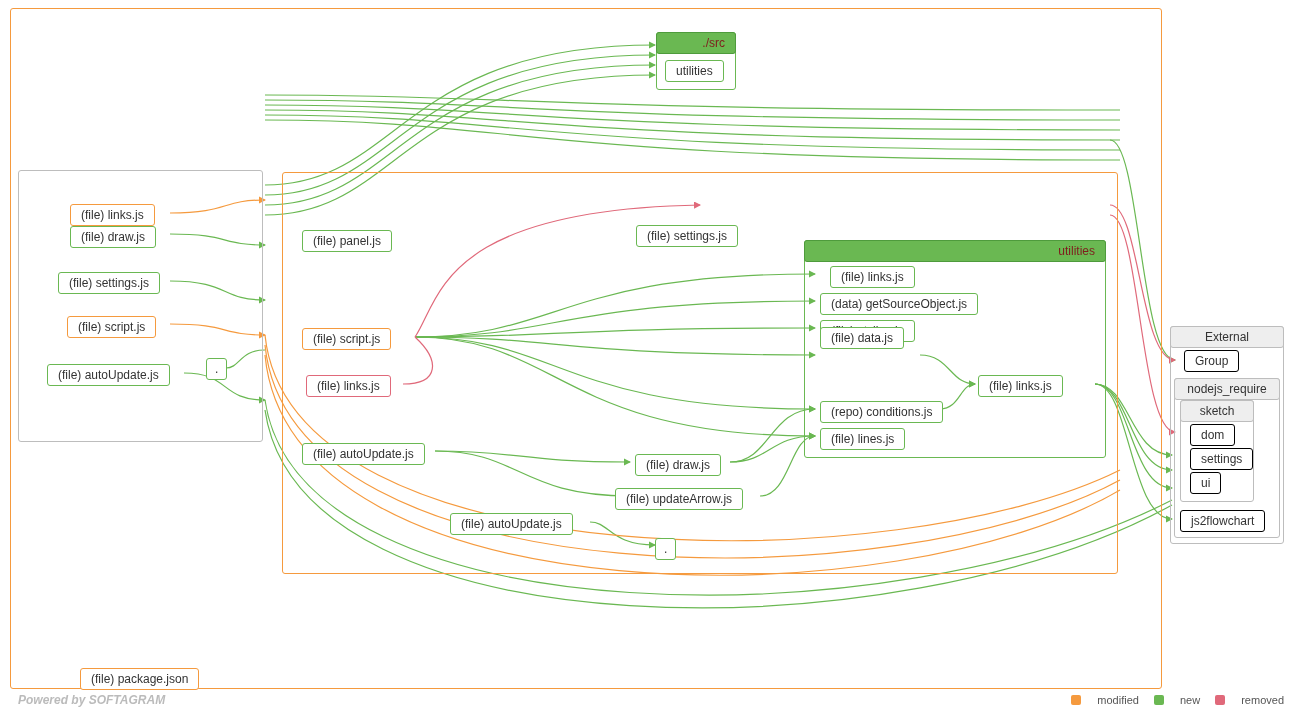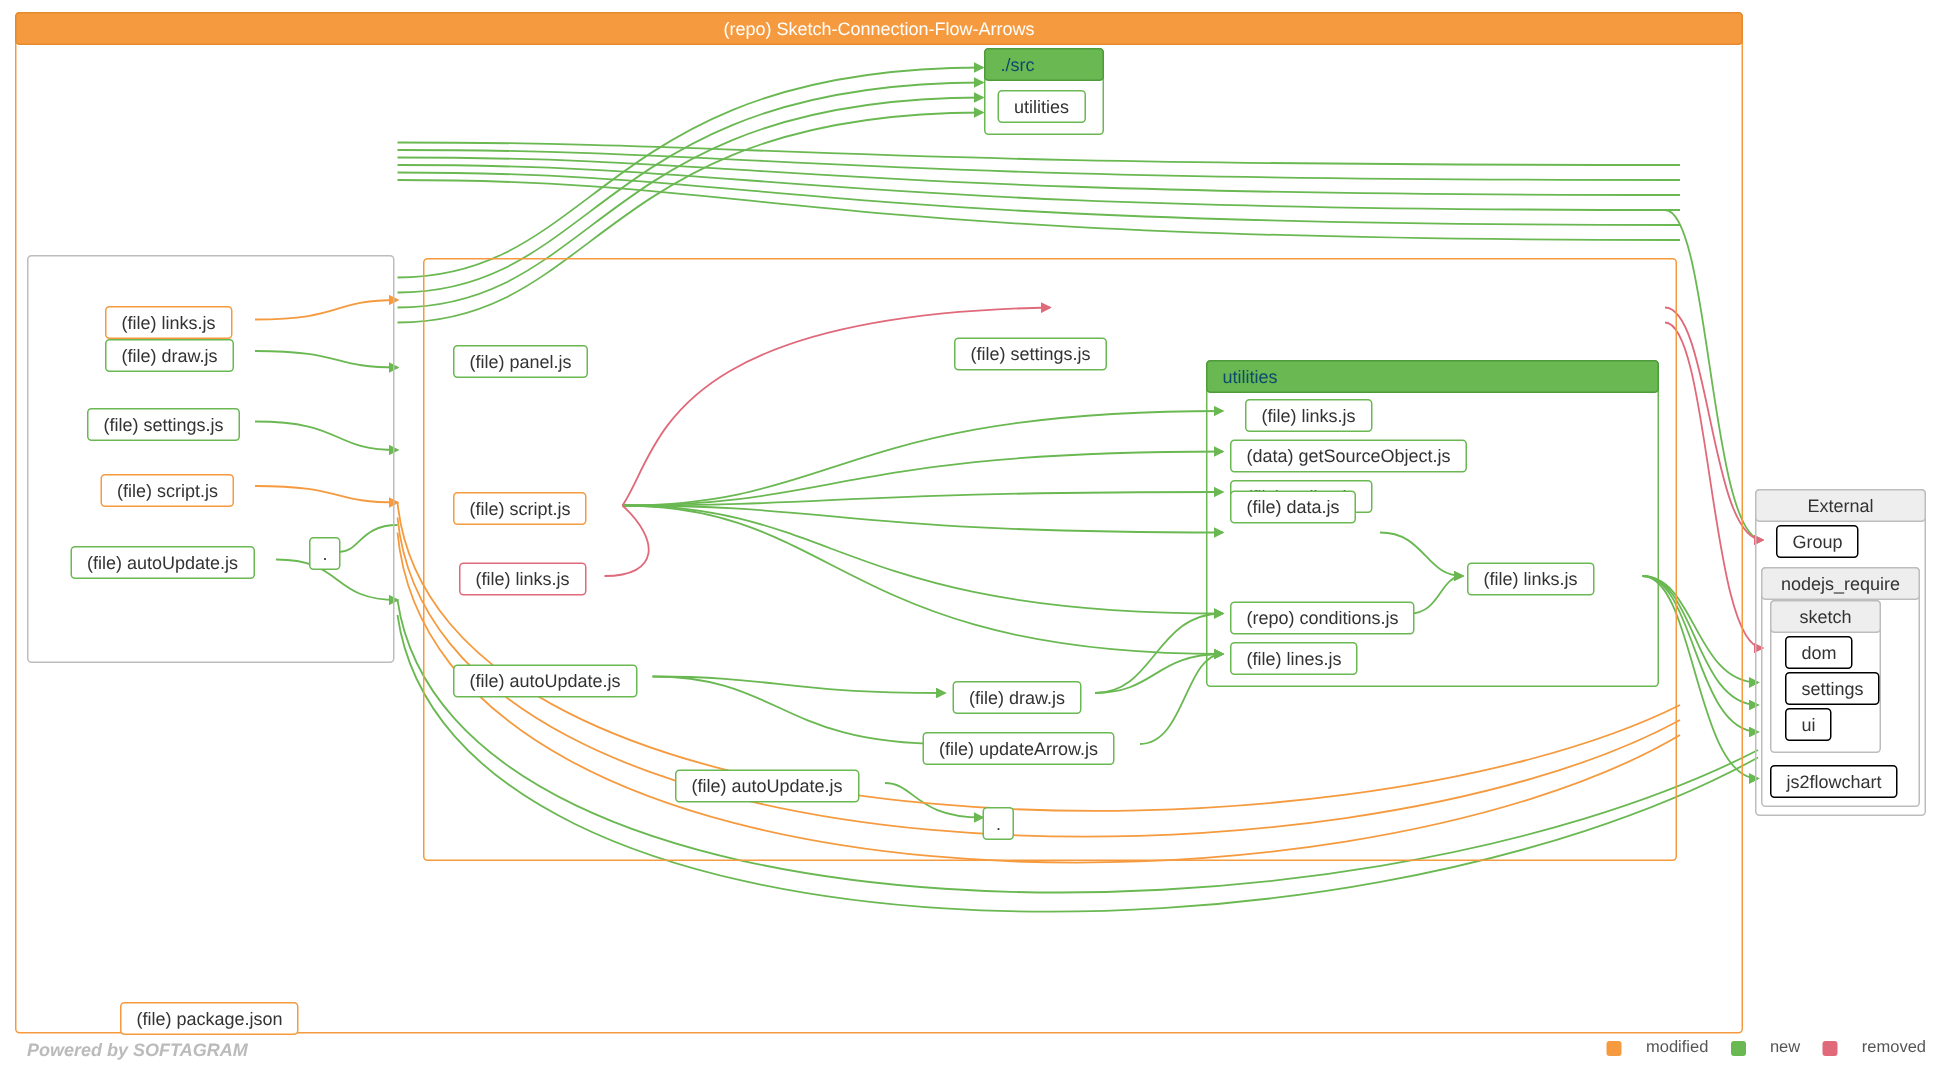--- a/index.html
+++ b/index.html
@@ -8,33 +8,33 @@
   
   :root{
     --orange:#f59a3e;--orange-dk:#e68a2e;
     --green:#6ab852;--green-dk:#4e9b3c;
     --pink:#e0697a;
     --grey:#dcdcdc;--grey-dk:#bdbdbd;
     --txt:#333;
   }
   .box{position:absolute;border-radius:3px;padding:3px 10px;white-space:nowrap;background:#fff;border:1px solid #000;cursor:default}
   .box[data-style="orange-fill"]{background:var(--orange);border-color:var(--orange-dk);color:#fff;text-align:center}
-  .box[data-style="green-fill"]{background:var(--green);border-color:var(--green-dk);color:#0c4a6e;text-align:left}
+  .box[data-style="green-fill"]{background:var(--green);border-color:var(--green-dk);color:#7f1d1d;text-align:right}
   .box[data-style="orange-line"]{border-color:var(--orange)}
   .box[data-style="green-line"]{border-color:var(--green)}
   .box[data-style="pink-line"]{border-color:var(--pink)}
   .box[data-style="grey-fill"]{background:#eee;border-color:var(--grey-dk);text-align:center}
   .box[data-style="black-line"]{border-color:#000}
   .region{position:absolute;border:1px solid var(--grey-dk);background:transparent;border-radius:3px}
   .region.orange{border-color:var(--orange)}
   .region.green{border-color:var(--green)}
   .region.grey{border-color:var(--grey-dk)}
   .footer{position:absolute;left:18px;bottom:6px;color:#bbb;font-style:italic;font-weight:bold}
   .legend{position:absolute;right:12px;bottom:6px;font-size:11px;color:#555}
-  .legend span{display:inline-flex;align-items:flex-end;margin-left:12px}
+  .legend span{display:inline-flex;align-items:center;margin-left:12px}
   .legend i{display:inline-block;width:10px;height:10px;margin-right:4px;border-radius:2px}
 </style>
 </head>
 <body>
 <div class="canvas">
 
 <svg class="wires">
   <defs>
     <marker id="ah-green" markerWidth="6" markerHeight="6" refX="5" refY="3" orient="auto">
           <path d="M0,0 L6,3 L0,6 z" fill="#6ab852"></path>
@@ -109,21 +109,20 @@
     </g>
 
     <g stroke="#6ab852">
       <path d="M265 400 C300 640 900 640 1172 500"></path>
       <path d="M265 410 C300 655 900 655 1172 505"></path>
     </g>
   </g>
 </svg>
 
 <div class="region orange" style="left:10px;top:8px;width:1150px;height:679px"></div>
-<div class="box" data-style="orange-fill" style="left:10px;top:8px;width:1130px">(repo) Sketch-Connection-Flow-Arrows</div>
 
 <div class="region green" style="left:656px;top:32px;width:78px;height:56px"></div>
 <div class="box" data-style="green-fill" style="left:656px;top:32px;width:58px">./src</div>
 <div class="box" data-style="green-line" style="left:665px;top:60px">utilities</div>
 
 <div class="region grey" style="left:18px;top:170px;width:243px;height:270px"></div>
 <div class="box" data-style="orange-line" style="left:70px;top:204px">(file) links.js</div>
 <div class="box" data-style="green-line" style="left:70px;top:226px">(file) draw.js</div>
 <div class="box" data-style="green-line" style="left:58px;top:272px">(file) settings.js</div>
 <div class="box" data-style="orange-line" style="left:67px;top:316px">(file) script.js</div>

